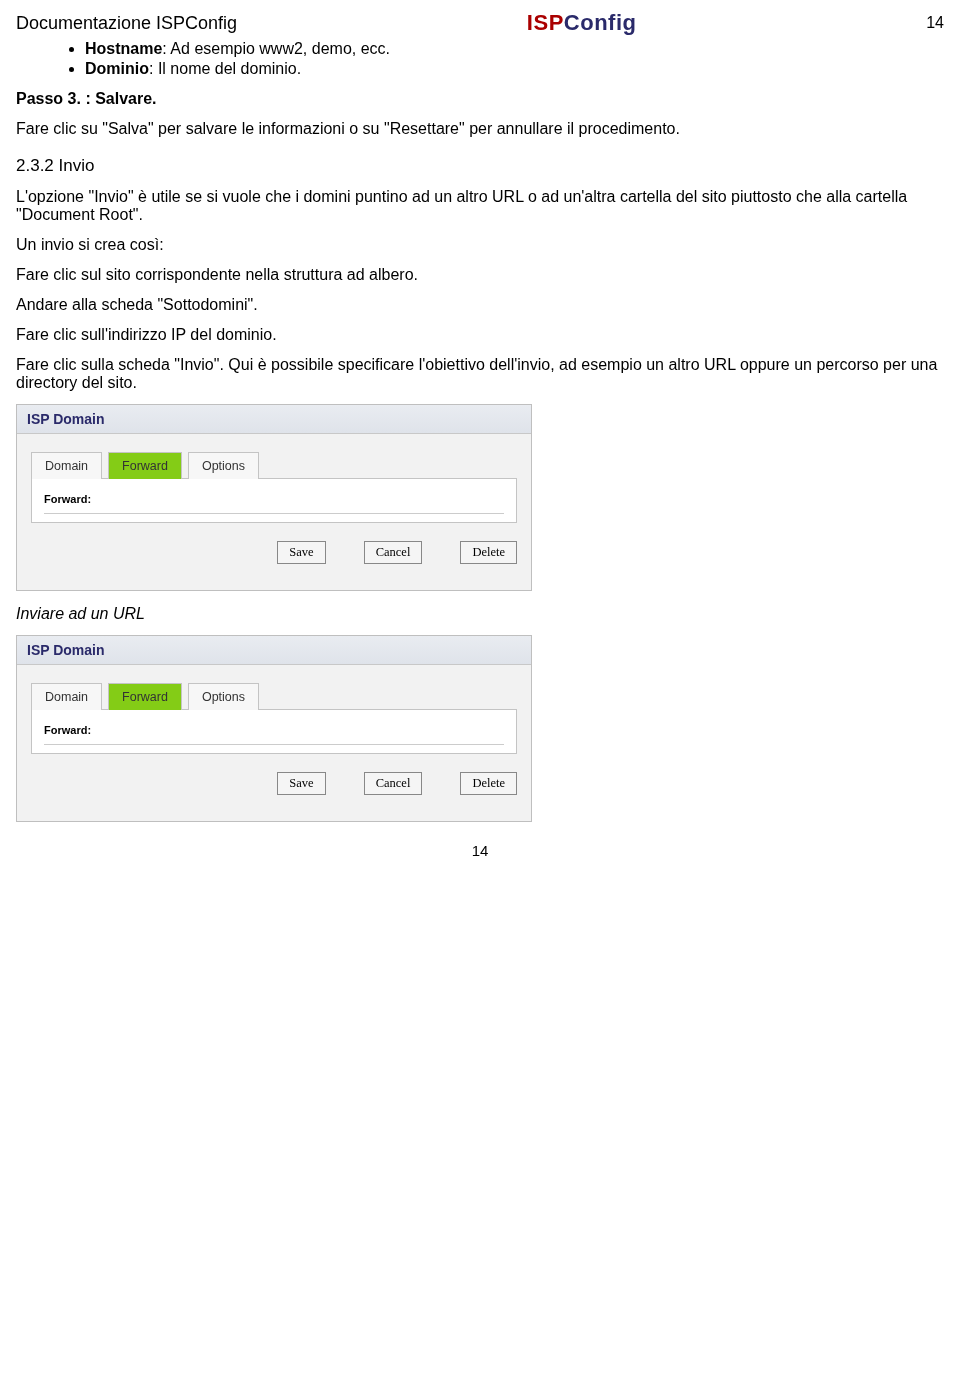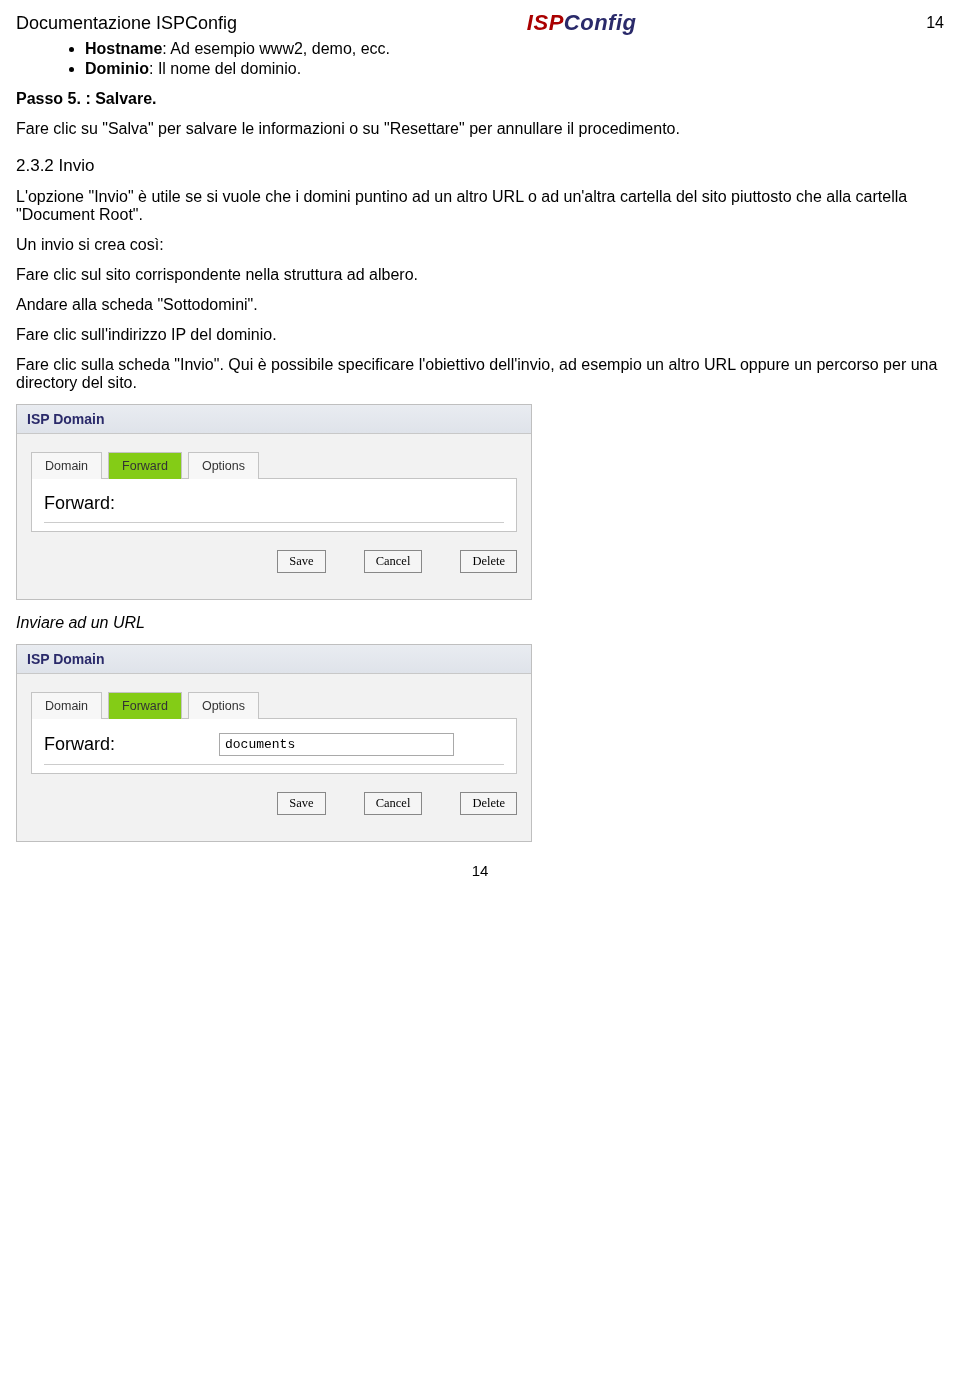--- a/index.html
+++ b/index.html
@@ -18,21 +18,20 @@
     justify-content: space-between;
     margin-bottom: 4px;
   }
   .header-left { font-size: 18px; }
   .header-right { font-size: 16px; }
   .logo {
     text-align: center;
     font-weight: bold;
     font-size: 22px;
     letter-spacing: 0.5px;
-    font-style: italic;
   }
   .logo .isp { color: #a00; }
   .logo .config { color: #2a2a6a; }
   ul.doc-list {
     margin: 4px 0 10px 0;
     padding-left: 55px;
   }
   ul.doc-list li { margin: 2px 14px; }
   p { margin: 12px 0; }
   .bold { font-weight: bold; }
@@ -84,22 +83,22 @@
     padding: 14px 12px 8px 12px;
     margin-top: -1px;
   }
   .form-row {
     display: flex;
     align-items: center;
     margin-bottom: 8px;
   }
   .form-label {
     width: 175px;
-    font-weight: normal;
-    font-size: 18px;
+    font-weight: bold;
+    font-size: 11px;
   }
   .form-input {
     font-family: "Courier New", monospace;
     font-size: 13px;
     padding: 3px 5px;
     border: 1px solid #a9a9a9;
     width: 235px;
     box-sizing: border-box;
   }
   .hr {
@@ -141,21 +140,21 @@
 
 <ul class="doc-list">
   <li>
     <span class="bold">Hostname</span><span>: Ad esempio www2, demo, ecc.</span>
   </li>
   <li>
     <span class="bold">Dominio</span><span>: Il nome del dominio.</span>
   </li>
 </ul>
 
-<p class="bold">Passo 5. : Salvare.</p>
+<p class="bold">Passo 3. : Salvare.</p>
 <p>Fare clic su "Salva" per salvare le informazioni o su "Resettare" per annullare il procedimento.</p>
 
 <p class="section-heading">2.3.2 Invio</p>
 <p>L'opzione "Invio" è utile se si vuole che i domini puntino ad un altro URL o ad un'altra cartella del sito piuttosto che alla cartella "Document Root".</p>
 <p>Un invio si crea così:</p>
 <p>Fare clic sul sito corrispondente nella struttura ad albero.</p>
 <p>Andare alla scheda "Sottodomini".</p>
 <p>Fare clic sull'indirizzo IP del dominio.</p>
 <p>Fare clic sulla scheda "Invio". Qui è possibile specificare l'obiettivo dell'invio, ad esempio un altro URL oppure un percorso per una directory del sito.</p>
 
@@ -190,21 +189,20 @@
     <div class="panel-title">ISP Domain</div>
     <div class="panel-inner">
       <div class="tab-bar">
         <div class="tab">Domain</div>
         <div class="tab active">Forward</div>
         <div class="tab">Options</div>
       </div>
       <div class="tab-body">
         <div class="form-row">
           <div class="form-label">Forward:</div>
-          <input class="form-input" type="text" value="documents" style="">
         </div>
         <hr class="hr">
       </div>
       <div class="button-row">
         <button class="btn">Save</button>
         <button class="btn">Cancel</button>
         <button class="btn">Delete</button>
       </div>
     </div>
   </div>

